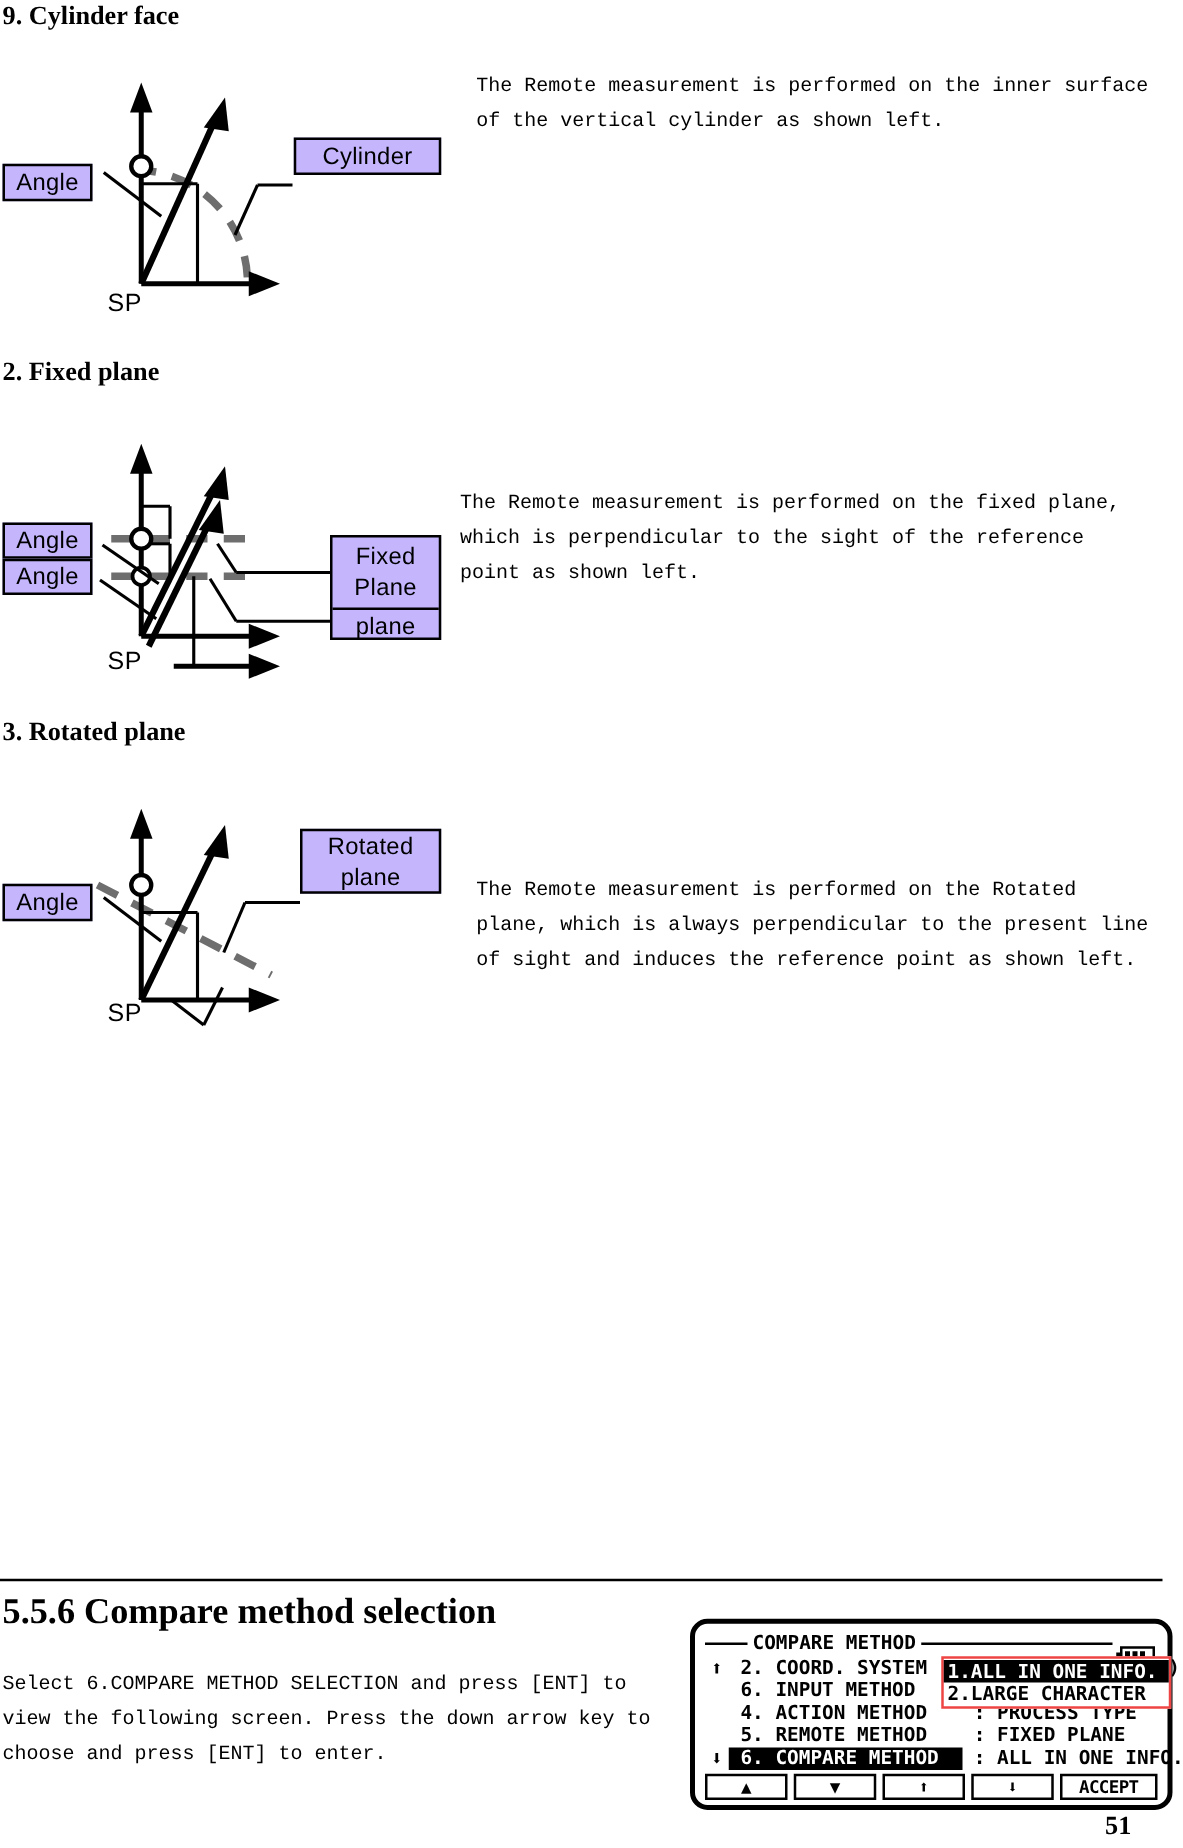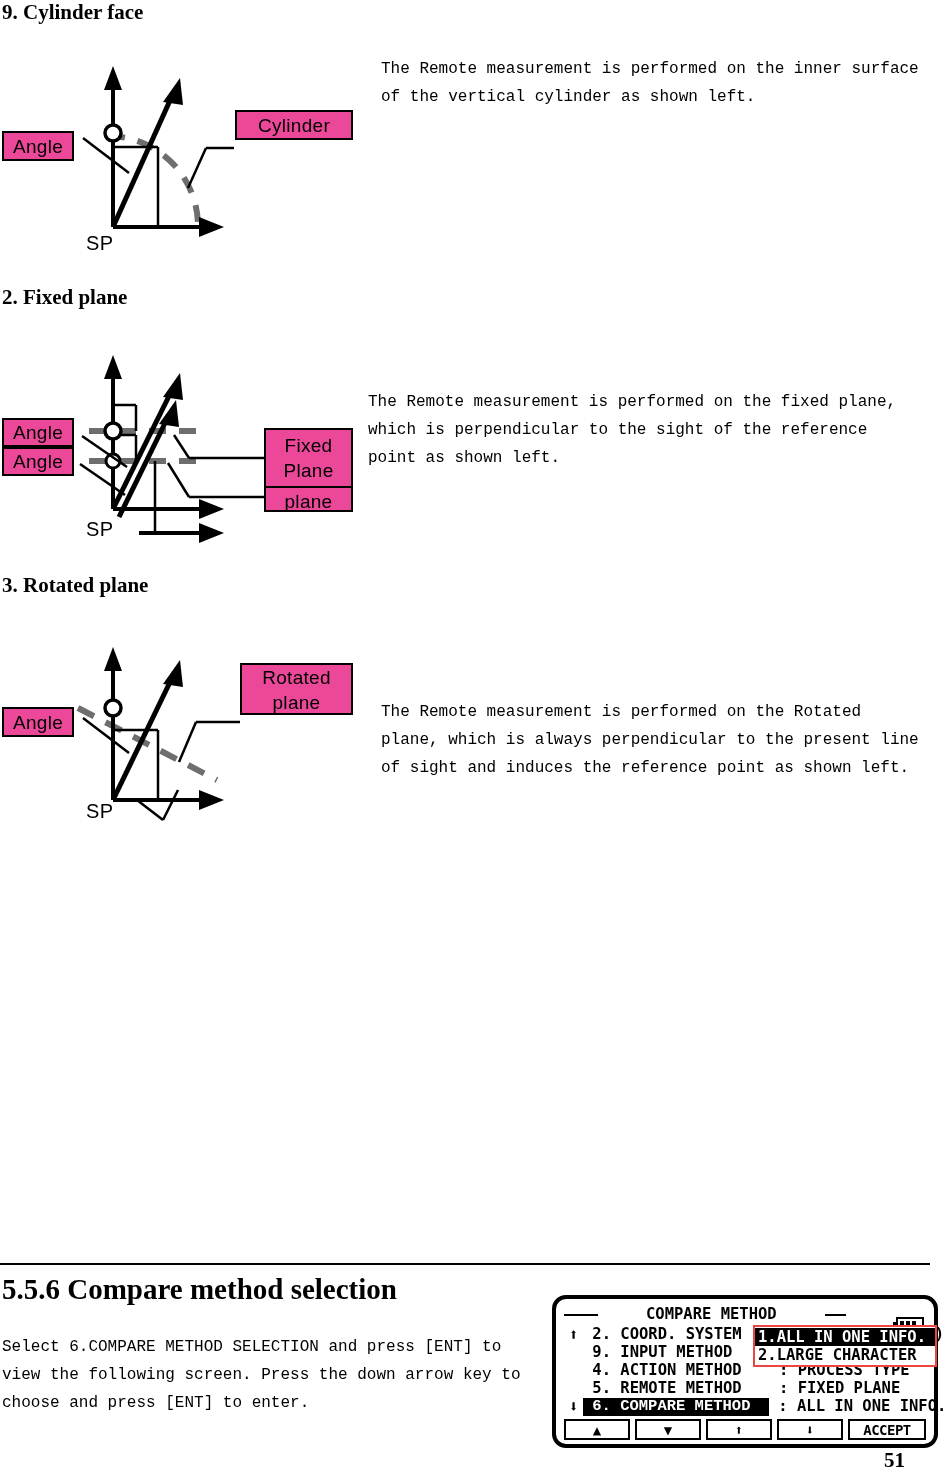--- a/index.html
+++ b/index.html
@@ -30,21 +30,21 @@
   .para {
     font-family: Liberation Mono, monospace;
     font-size: 16px;
     line-height: 28px;
     text-align: left;
   }
 
   
   .dlabel {
     border: 2px solid #000;
-    background: #ec4899;
+    background: #c4b5fd;
     font-family: "Liberation Sans", sans-serif;
     font-size: 19px;
     line-height: 23px;
     text-align: center;
     box-sizing: border-box;
     display: flex;
     align-items: center;
     justify-content: center;
     letter-spacing: 0.3px;
   }
@@ -89,32 +89,30 @@
     font-size: 15.5px;
     line-height: 17.5px;
     letter-spacing: 0px;
     white-space: pre;
   }
   .lcd-title-row {
     display: flex;
     align-items: center;
     height: 19px;
     position: relative;
-    gap: 44px;
   }
   .lcd-dash {
     height: 0;
     border-top: 2px solid #000;
     flex: 0 0 auto;
   }
   .lcd-dash.grow { flex: 1 1 auto; }
   .inv {
     background: #000;
     color: #fff;
-    font-family: Liberation Mono, monospace;
   }
   .lcd-rows { position: relative; }
   .lcd-row {
     display: flex;
     align-items: center;
     height: 18px;
   }
   .arrowcol {
     width: 19px;
     flex: 0 0 19px;
@@ -348,21 +346,21 @@
   <div class="lcd-rows" style="margin-top:2px;">
 
     <div class="lcd-row">
       <div class="arrowcol lcd-mono">⬆</div>
       <div class="lcd-mono"> 2. COORD. SYSTEM</div>
       <div class="lcd-mono" style="margin-left:193px;">)</div>
     </div>
 
     <div class="lcd-row">
       <div class="arrowcol"></div>
-      <div class="lcd-mono"> 9. INPUT METHOD  </div>
+      <div class="lcd-mono"> 6. INPUT METHOD  </div>
       <div class="lcd-mono" style="margin-left:193px;">)</div>
     </div>
 
     <div class="lcd-row">
       <div class="arrowcol"></div>
       <div class="lcd-mono"> 4. ACTION METHOD    : PROCESS TYPE</div>
     </div>
 
     <div class="lcd-row">
       <div class="arrowcol"></div>

